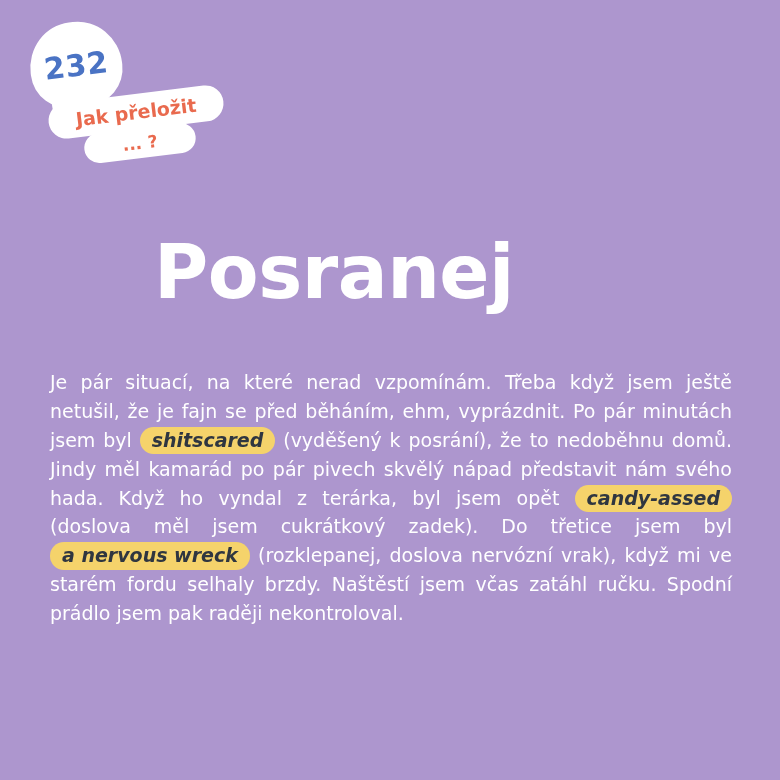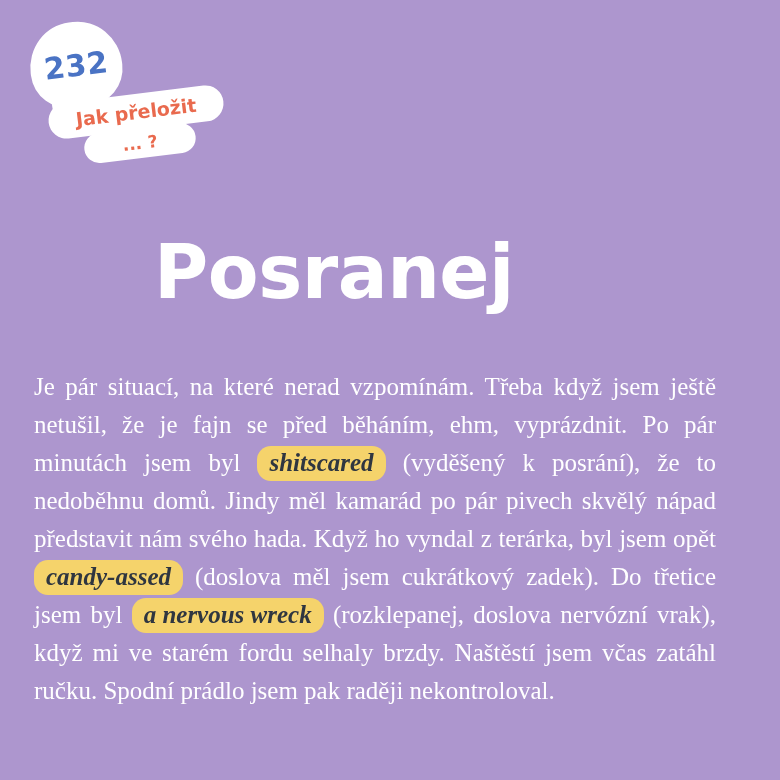--- a/index.html
+++ b/index.html
@@ -102,28 +102,27 @@
     letter-spacing: -0.5px;
   }
   .title .line {
     display: block;
   }
 
   
   .body-text {
     position: absolute;
     top: 368px;
-    left: 34px;
+    left: 50px;
     width: 682px;
     color: #ffffff;
-    font-size: 25px;
+    font-size: 19px;
     line-height: 1.52;
     text-align: justify;
     text-justify: inter-word;
-    font-family: Liberation Serif, serif;
   }
   .body-text .para {
     margin: 0;
   }
   .hl {
     background: #f5d36b;
     color: #2f3640;
     font-style: italic;
     font-weight: bold;
     border-radius: 14px;

